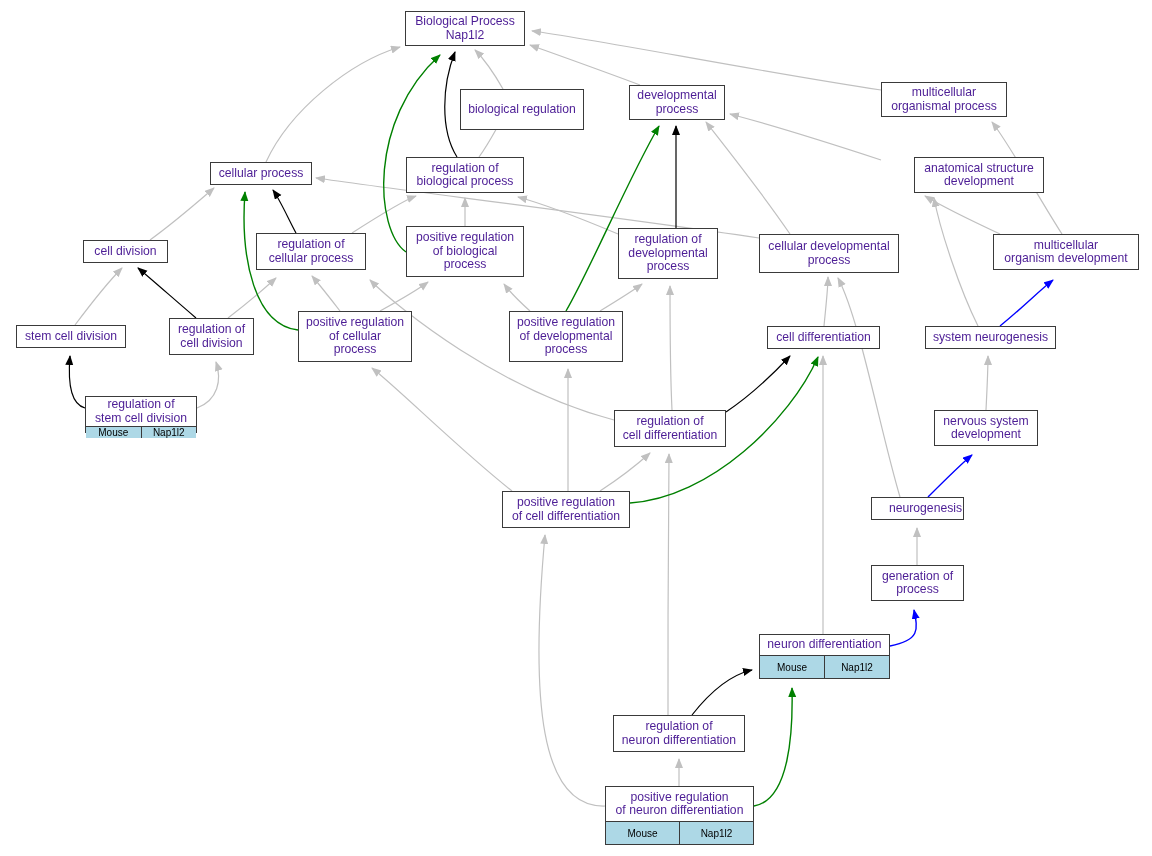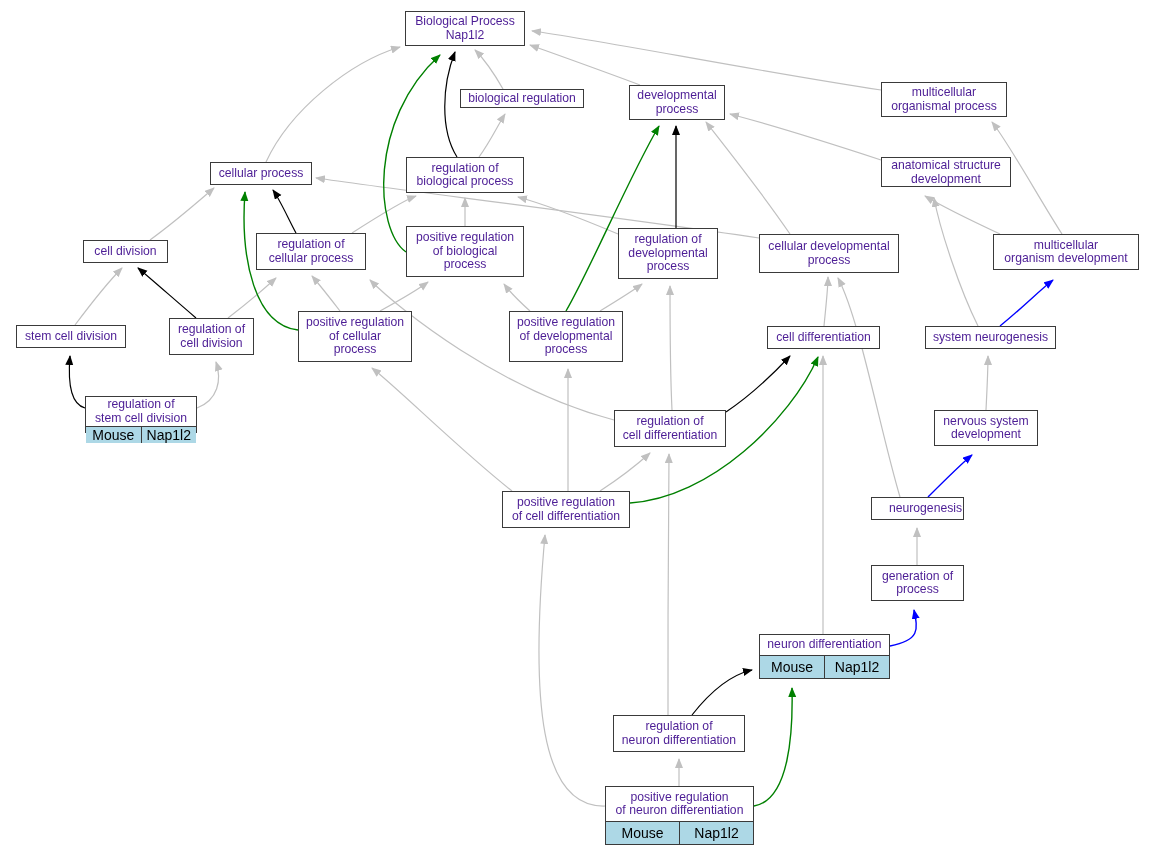--- a/index.html
+++ b/index.html
@@ -6,21 +6,21 @@
   html,body{margin:0;padding:0;background:#ffffff;}
   body{font-family:"Liberation Sans","DejaVu Sans",sans-serif;}
   #canvas{position:relative;width:1152px;height:856px;background:#fff;overflow:hidden;}
   #edges{position:absolute;left:0;top:0;width:1152px;height:856px;}
   .node{position:absolute;box-sizing:border-box;border:1.4px solid #3a3a3a;background:#ffffff;
         display:flex;flex-direction:column;align-items:stretch;}
   .node .title{flex:1;display:flex;align-items:center;justify-content:center;
         text-align:center;font-size:12.2px;color:#4c1d95;line-height:13.5px;padding:1px 4px;white-space:pre-line;}
   .annot{display:flex;border-top:1.4px solid #3a3a3a;height:22px;}
   .annot .cell{flex:1;display:flex;align-items:center;justify-content:center;
-        background:#ADD8E6;font-size:14px;color:#000;}
+        background:#ADD8E6;font-size:10px;color:#000;}
   .annot .cell.first{border-right:1.4px solid #3a3a3a;}
 </style>
 </head>
 <body>
 
 <div id="canvas">
 
   <svg id="edges" viewBox="0 0 1152 856" xmlns="http://www.w3.org/2000/svg">
     <defs>
       <marker id="ah-grey" markerWidth="11" markerHeight="11" refX="9" refY="4" orient="auto" markerUnits="userSpaceOnUse">
@@ -93,39 +93,39 @@
       <path stroke="#0000ff" stroke-width="1.4" marker-end="url(#ah-blue)" d="M 1000,326 C 1020,310 1040,290 1053,280"></path>
       <path stroke="#0000ff" stroke-width="1.4" marker-end="url(#ah-blue)" d="M 890,646 C 920,640 918,630 914,610"></path>
     </g>
   </svg>
 
   <div id="nodes">
       <div class="node" style="left: 405px; top: 11px; width: 120px; height: 35px;">
         <div class="title">Biological Process
 Nap1l2</div>
       </div>
-      <div class="node" style="left: 460px; top: 89px; width: 124px; height: 19px;">
+      <div class="node" style="left: 460px; top: 89px; width: 124px; height: 41px;">
         <div class="title">biological regulation</div>
       </div>
       <div class="node" style="left: 629px; top: 85px; width: 96px; height: 35px;">
         <div class="title">developmental
 process</div>
       </div>
       <div class="node" style="left: 881px; top: 82px; width: 126px; height: 35px;">
         <div class="title">multicellular
 organismal process</div>
       </div>
       <div class="node" style="left: 210px; top: 162px; width: 102px; height: 23px;">
         <div class="title">cellular process</div>
       </div>
       <div class="node" style="left: 406px; top: 157px; width: 118px; height: 36px;">
         <div class="title">regulation of
 biological process</div>
       </div>
-      <div class="node" style="left: 881px; top: 157px; width: 130px; height: 30px;">
+      <div class="node" style="left: 914px; top: 157px; width: 130px; height: 36px;">
         <div class="title">anatomical structure
 development</div>
       </div>
       <div class="node" style="left: 83px; top: 240px; width: 85px; height: 23px;">
         <div class="title">cell division</div>
       </div>
       <div class="node" style="left: 256px; top: 233px; width: 110px; height: 37px;">
         <div class="title">regulation of
 cellular process</div>
       </div>

